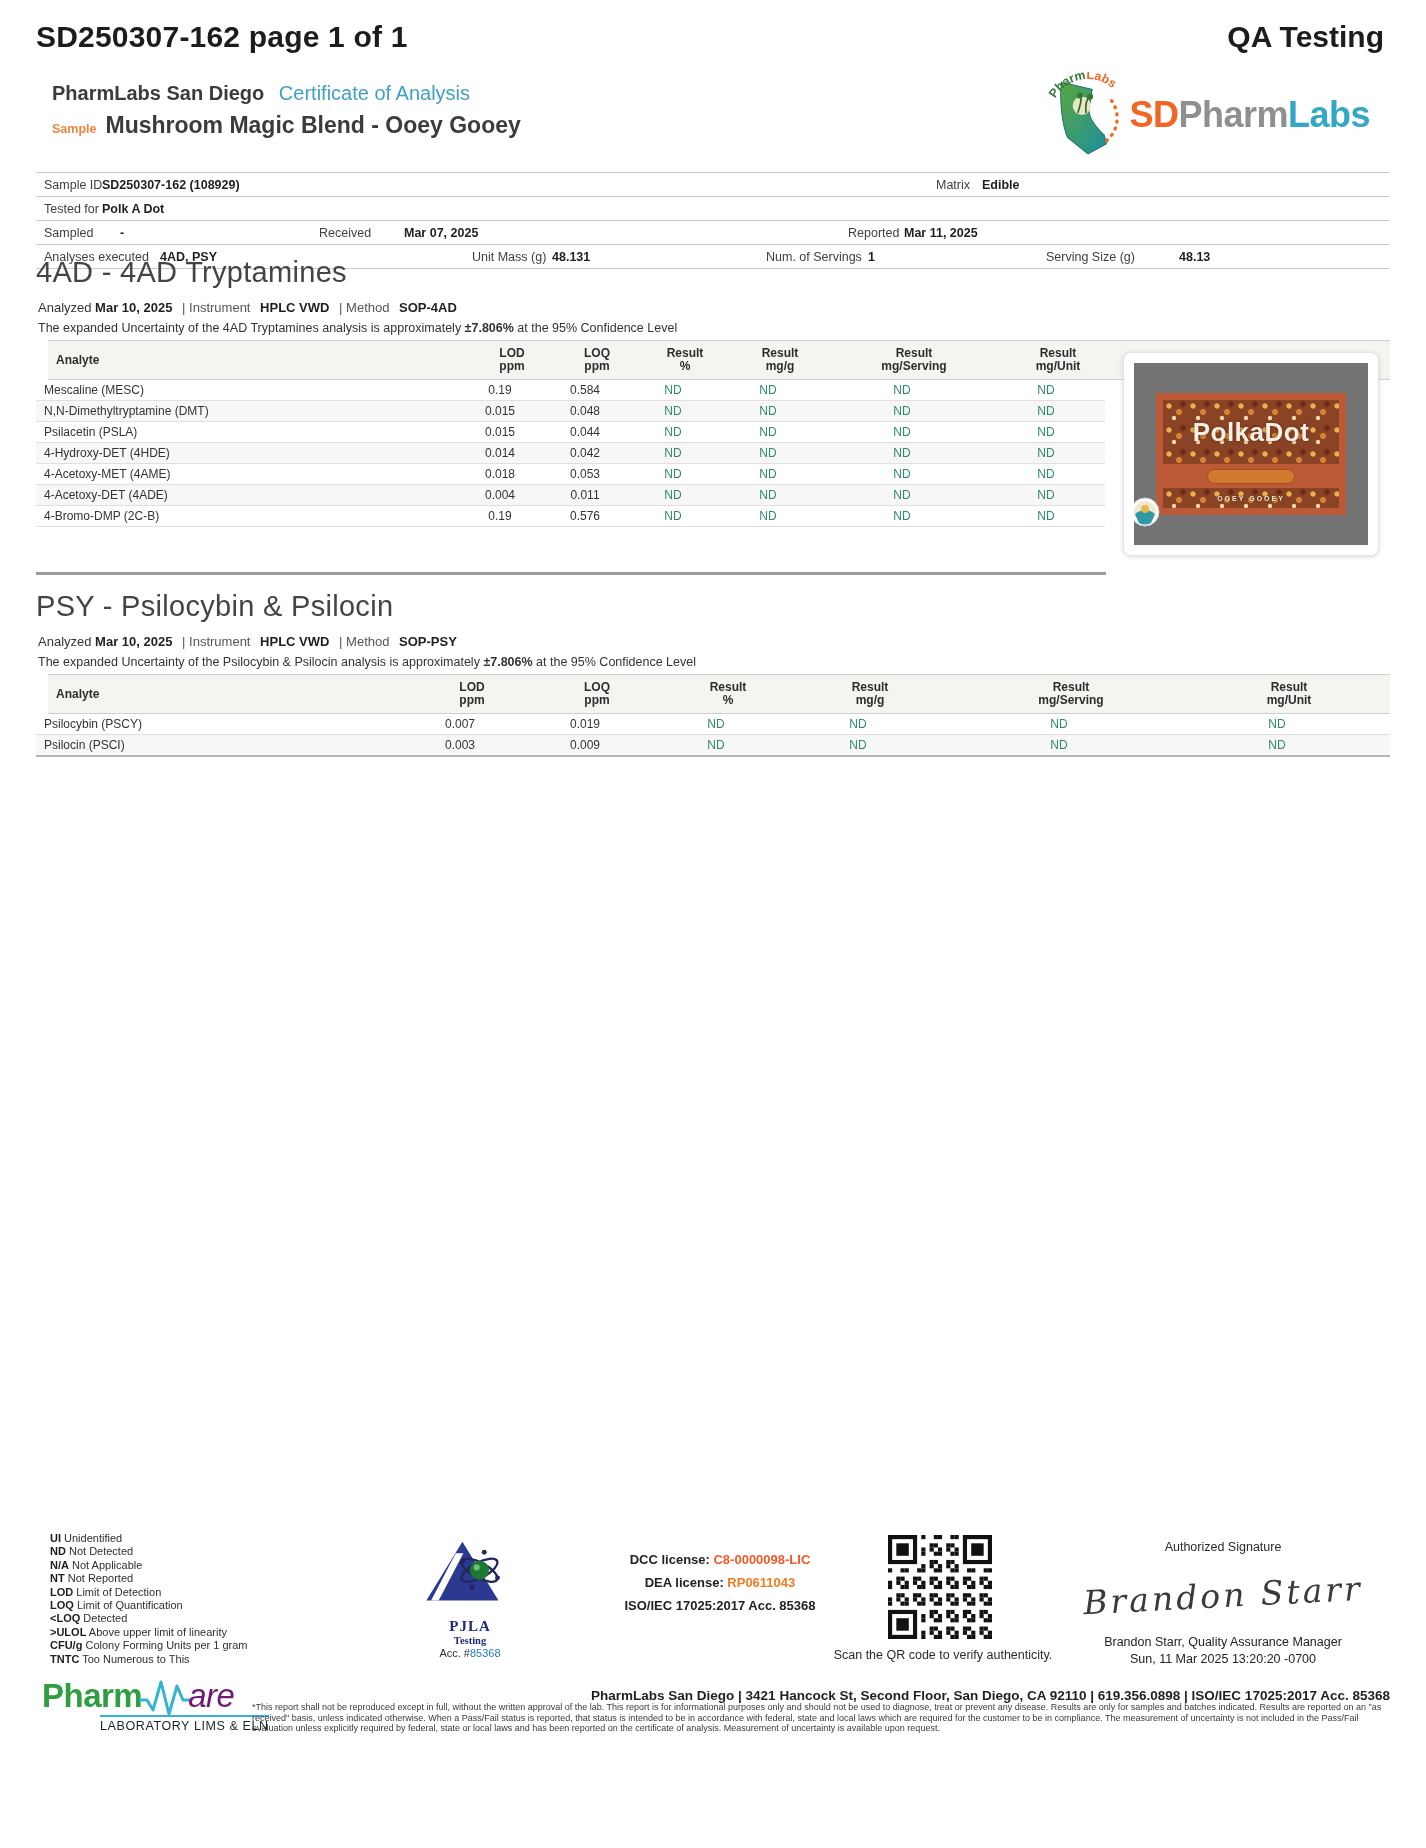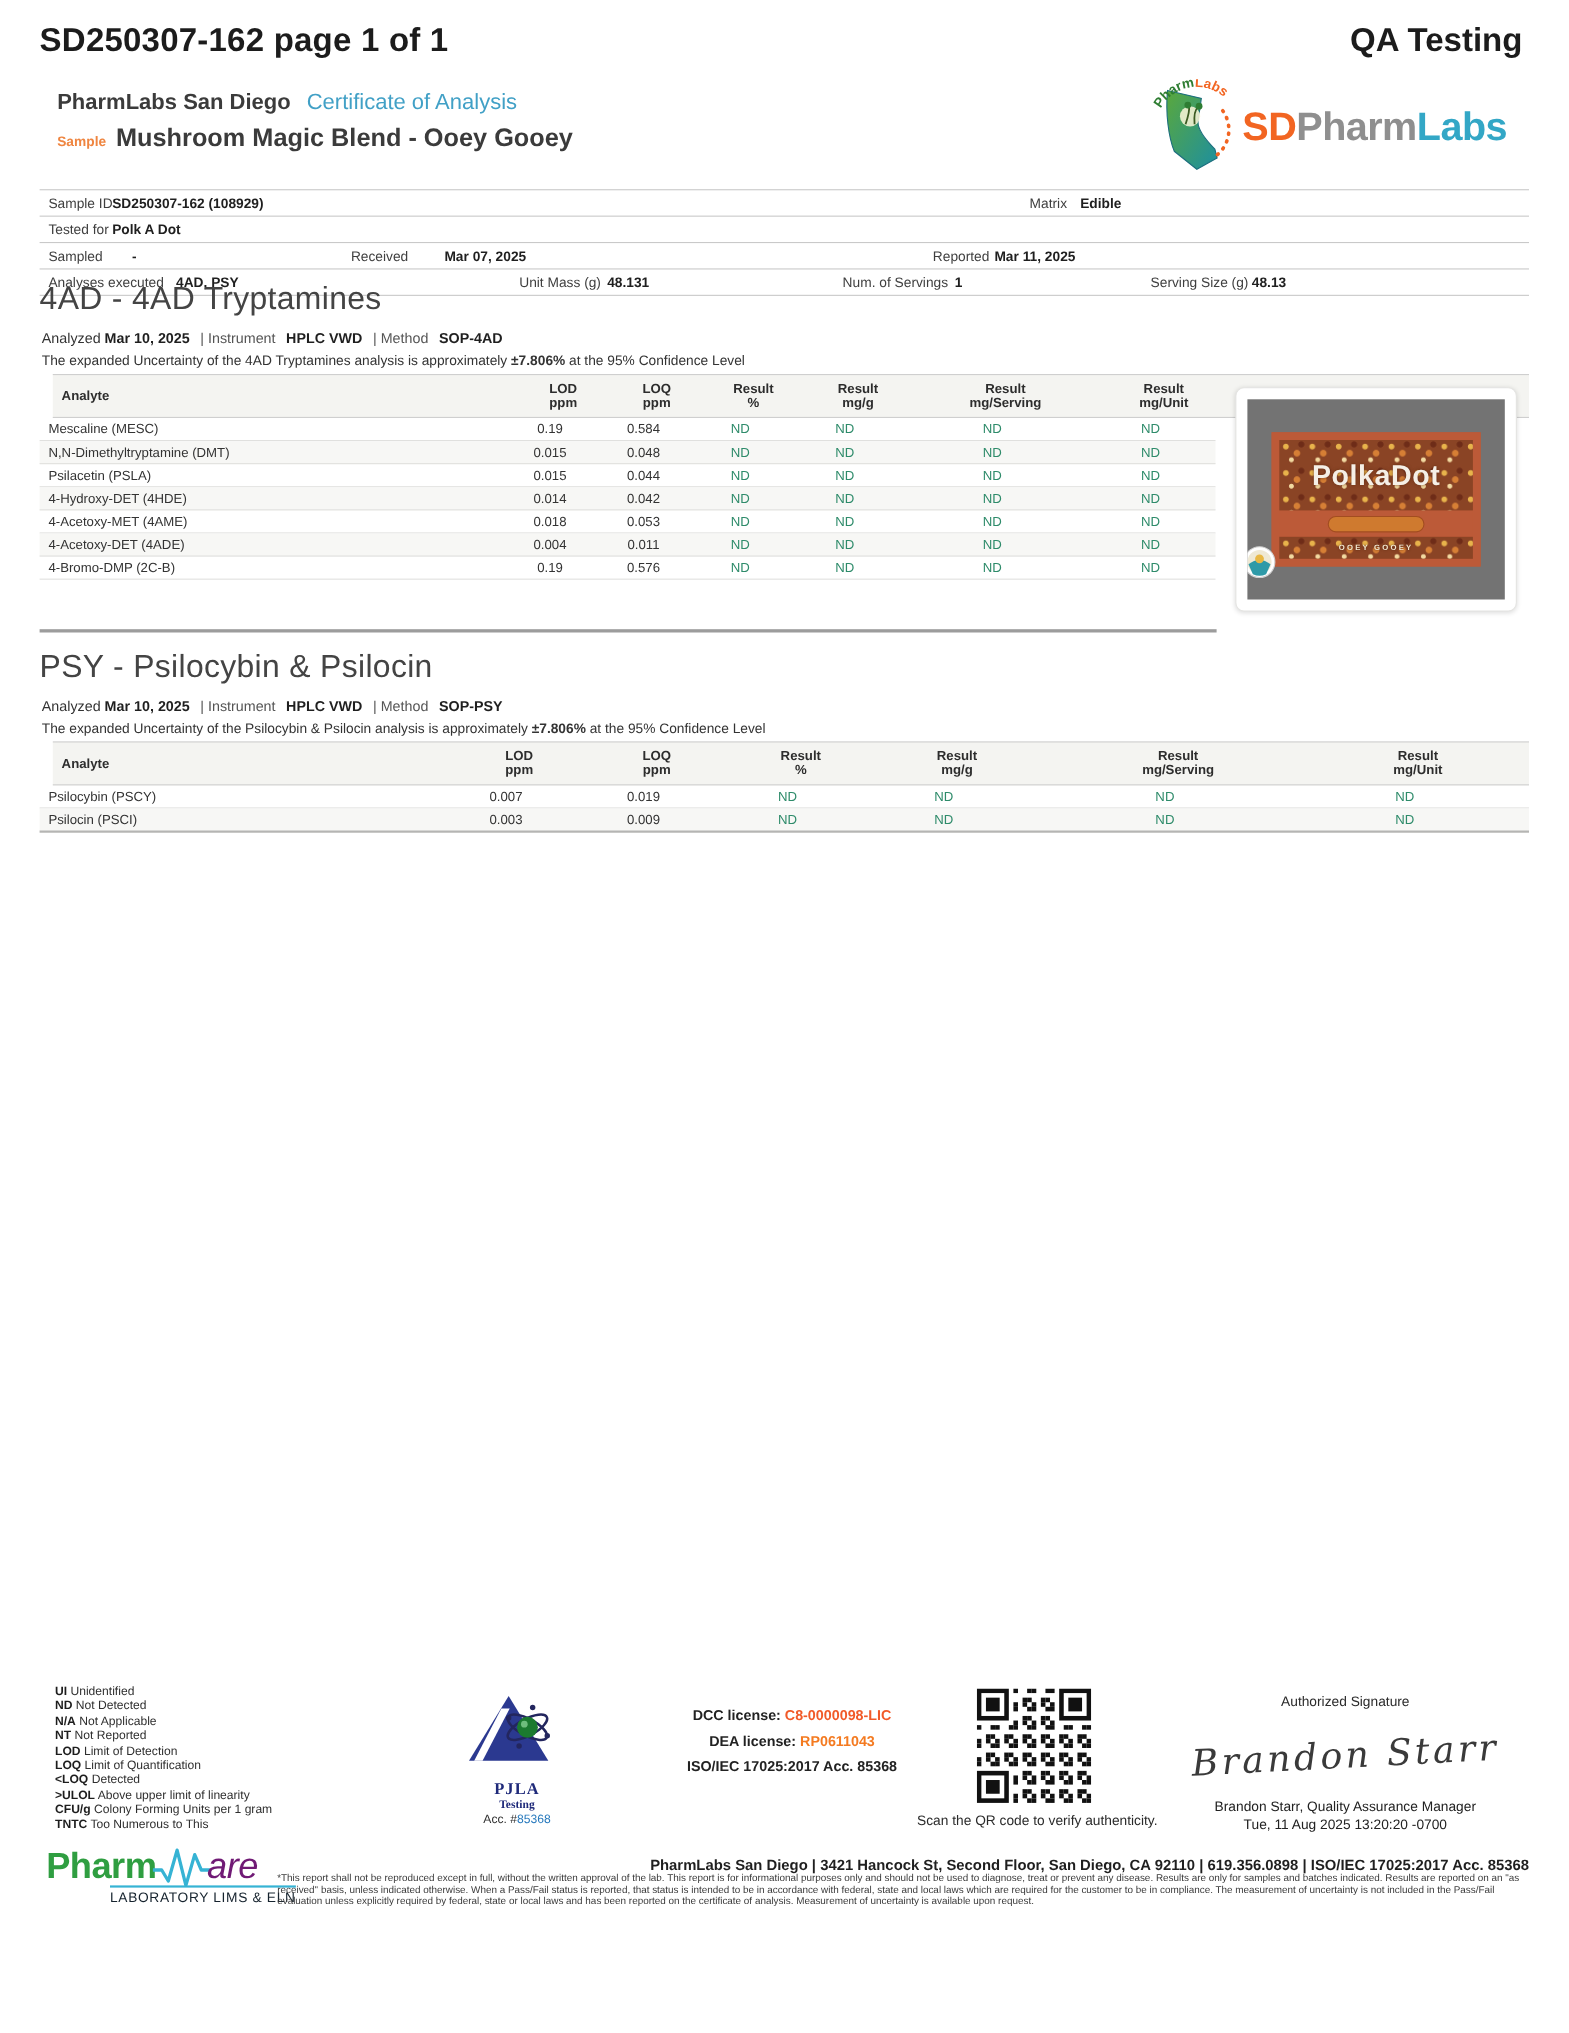--- a/index.html
+++ b/index.html
@@ -177,21 +177,21 @@
       <span class="i-val" style="left:868px">Mar 11, 2025</span>
     </div>
     <div class="i-row">
       <span class="i-lab" style="left:8px">Analyses executed</span>
       <span class="i-val" style="left:124px">4AD, PSY</span>
       <span class="i-lab" style="left:436px">Unit Mass (g)</span>
       <span class="i-val" style="left:516px">48.131</span>
       <span class="i-lab" style="left:730px">Num. of Servings</span>
       <span class="i-val" style="left:832px">1</span>
       <span class="i-lab" style="left:1010px">Serving Size (g)</span>
-      <span class="i-val" style="left:1102px">48.13</span>
+      <span class="i-val" style="left:1143px">48.13</span>
     </div>
   </div>
 
   <div class="abs sec-title" style="left:36px;top:256px">4AD - 4AD Tryptamines</div>
   <div class="abs meta" style="left:38px;top:300px">
     <span>Analyzed</span>
     <b>Mar 10, 2025</b>
     <span class="sep">| Instrument</span>
     <b>HPLC VWD</b>
     <span class="sep">| Method</span>
@@ -604,21 +604,21 @@
           <rect x="96" y="96" width="4" height="4"></rect>
         </g>
     </svg>
   </div>
   <div class="abs qr-cap">Scan the QR code to verify authenticity.</div>
 
   <div class="abs sig">
     <div class="sig-title">Authorized Signature</div>
     <div class="sig-script">Brandon Starr</div>
     <div class="sig-name">Brandon Starr, Quality Assurance Manager</div>
-    <div class="sig-time">Tue, 11 Aug 2025 13:20:20 -0700</div>
+    <div class="sig-time">Sun, 11 Mar 2025 13:20:20 -0700</div>
   </div>
 
   <div class="abs addr">PharmLabs San Diego | 3421 Hancock St, Second Floor, San Diego, CA 92110 | 619.356.0898 | ISO/IEC 17025:2017 Acc. 85368</div>
 
   <div class="abs pharmware">
     <div class="pw-row">
       <span class="pw-pharm">Pharm</span>
       <svg width="52" height="40" viewBox="0 0 52 40" style="margin:0 -3px">
         <polyline points="0,24 8,24 14,34 22,6 30,38 38,10 44,24 52,24" fill="none" stroke="#36b3d4" stroke-width="3" stroke-linejoin="round" stroke-linecap="round"></polyline>
       </svg>

